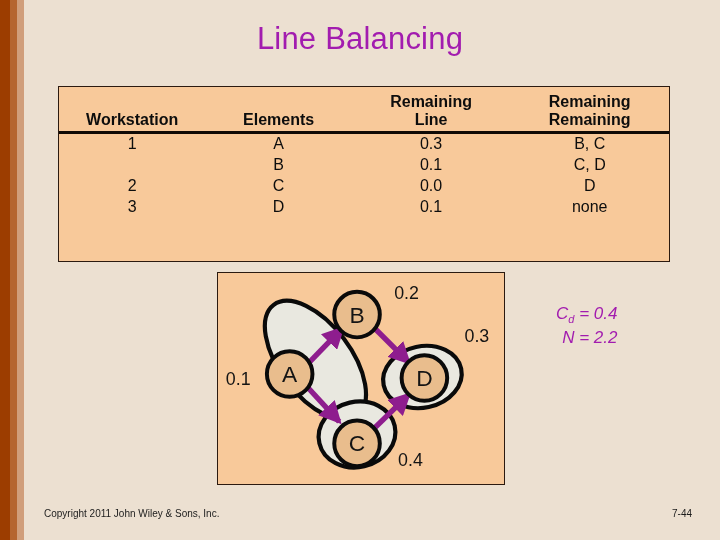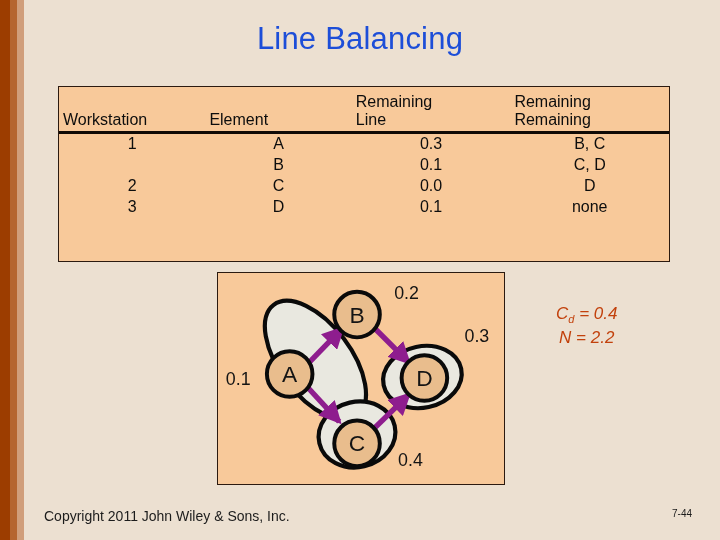--- a/index.html
+++ b/index.html
@@ -25,21 +25,21 @@
   .stripe-mid    { left: 10px; width: 7px;  background: #b5652f; }
   .stripe-light  { left: 17px; width: 7px;  background: #d09e7b; }
 
   
   .slide-title {
     position: absolute;
     left: 0;
     right: 0;
     top: 22px;
     text-align: center;
-    color: #1d4ed8;
+    color: #a21caf;
     font-size: 31px;
     font-weight: normal;
     letter-spacing: 0.2px;
     line-height: 1.1;
   }
 
   
   .table-panel {
     position: absolute;
     left: 58px;
@@ -52,23 +52,23 @@
   }
   .data-table {
     width: 100%;
     border-collapse: collapse;
     table-layout: fixed;
     margin-top: 6px;
     color: #0d0d0d;
     font-size: 16px;
   }
   .data-table th {
-    font-weight: normal;
+    font-weight: bold;
     vertical-align: bottom;
-    text-align: left;
+    text-align: center;
     padding: 0 4px 2px 4px;
     line-height: 1.12;
   }
   .data-table thead tr.header-row th {
     border-bottom: 3px solid #100a06;
   }
   .data-table td {
     text-align: center;
     padding: 0px 4px;
     line-height: 1.30;
@@ -95,38 +95,38 @@
     display: block;
     width: 100%;
     height: 100%;
   }
 
   
   .formula-block {
     position: absolute;
     left: 556px;
     top: 303px;
-    color: #c2410c;
+    color: #a21caf;
     font-size: 17px;
     font-style: italic;
     line-height: 1.35;
-    text-align: center;
+    text-align: right;
     white-space: nowrap;
   }
   .formula-block sub {
     font-size: 11px;
     font-style: italic;
   }
 
   
   .footer-copyright {
     position: absolute;
     left: 44px;
     top: 508px;
-    font-size: 14px;
+    font-size: 10px;
     color: #1c1c1c;
   }
   .footer-pagenum {
     position: absolute;
     right: 28px;
     top: 508px;
     font-size: 10px;
     color: #1c1c1c;
     margin-left: 8px;
   }
@@ -147,21 +147,21 @@
         <col class="col-el">
         <col class="col-rt">
         <col class="col-re">
     </colgroup>
     <thead>
       <tr class="header-row">
         <th>
           <span>Workstation</span>
         </th>
         <th>
-          <span>Element</span>
+          <span>Elements</span>
         </th>
         <th>
           <span class="hdr-line2">Remaining</span>
           <span class="hdr-line2">Line</span>
         </th>
         <th>
           <span class="hdr-line2">Remaining</span>
           <span class="hdr-line2">Remaining</span>
         </th>
       </tr>

